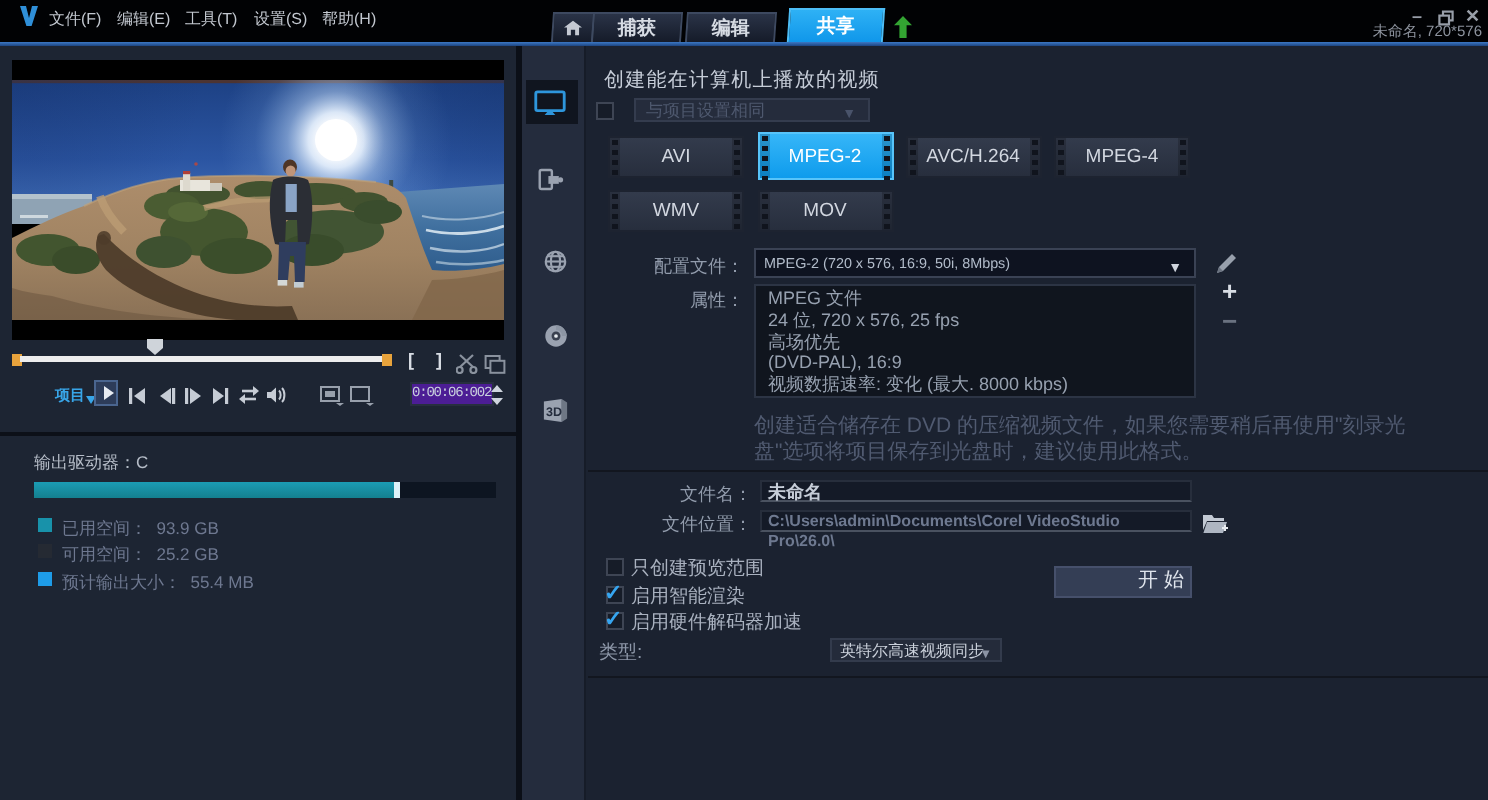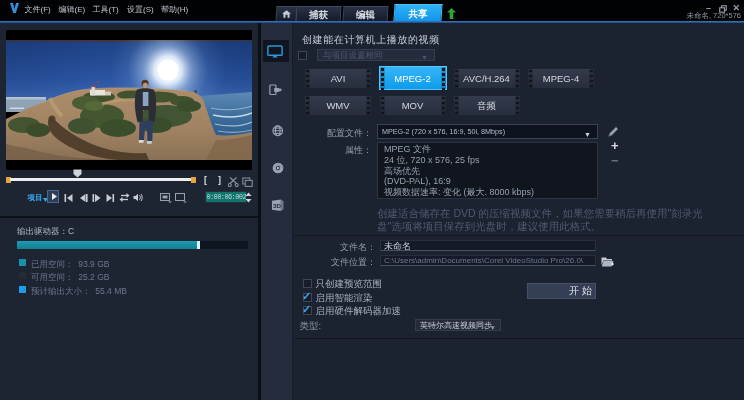--- a/index.html
+++ b/index.html
@@ -21,21 +21,21 @@
 #videoframe{left:6px;top:7px;width:246px;height:140px;background:#000;}
 #scene{left:6px;top:17px;width:246px;height:120px;}
 
 #slidertrack{left:10px;top:155px;width:182px;height:3px;background:#ededed;}
 .trimcap{top:154px;width:5px;height:6px;background:#e8a33c;}
 #scrub{left:73px;top:146px;width:9px;height:9px;}
 
 .ticon{color:#c6ccd5;}
 #projlabel{left:27.5px;top:170px;font-size:7.5px;color:#38a5e8;font-weight:bold;}
 #playbtn{left:47px;top:167px;width:12px;height:13px;background:#2d3c59;border:1px solid #4a658f;}
-#timecode{left:205px;top:168px;width:42px;height:12px;background:#0f766e;border:1px solid #272f3f;color:#c9d1dd;font-family:"Liberation Mono",monospace;font-size:7px;line-height:10px;text-align:right;letter-spacing:-0.6px;overflow:hidden;}
+#timecode{left:205px;top:168px;width:42px;height:12px;background:#4c1d95;border:1px solid #272f3f;color:#c9d1dd;font-family:"Liberation Mono",monospace;font-size:7px;line-height:10px;text-align:left;letter-spacing:-0.6px;overflow:hidden;}
 #ldivider{left:0px;top:193px;width:258px;height:2px;background:#0c1018;}
 #drivelabel{left:17px;top:202.5px;font-size:8.5px;color:#b6bdc8;}
 #pbar{left:17px;top:218px;width:231px;height:8px;background:#0d1521;}
 #pbarfill{left:0;top:0;width:180px;height:8px;background:linear-gradient(#1b9cb4,#14808f);}
 #pbarmark{left:180px;top:0;width:3px;height:8px;background:#ddf2f8;}
 .legsq{width:7px;height:7px;}
 .legtxt{font-size:8.5px;color:#6e7890;}
 
 #vdiv{left:258px;top:23px;width:3px;height:377px;background:#0b0f17;}
 #iconstrip{left:261px;top:23px;width:32px;height:377px;background:#242c3d;border-right:1px solid #161c28;}
@@ -48,21 +48,21 @@
 
 .fbtn{width:68px;height:21px;background:linear-gradient(#333b4c,#272e3d);border:1px solid #1d2330;color:#d2d7e0;font-size:9.5px;text-align:center;line-height:20px;}
 .fstrip{position:absolute;top:0;width:5px;height:100%;background:rgba(0,0,0,0.18);}
 .fholes{position:absolute;top:1px;width:3px;height:100%;background:repeating-linear-gradient(#10141d 0px,#10141d 2.5px,transparent 2.5px,transparent 5px);}
 #fbsel{background:linear-gradient(#36b6f8,#0e9bec);border-color:#57c4fa;color:#fff;height:24px;}
 .flabel{font-size:9px;color:#929cac;text-align:right;}
 .ddown{background:#0e1320;border:1px solid #3a4254;color:#b2bcca;font-size:7.2px;}
 #propsbox{left:83px;top:119px;width:221px;height:57px;background:#10151e;border:1px solid #2c3444;color:#97a1b0;font-size:9px;line-height:10.8px;padding:1px 0 0 6px;}
 #desc{left:83px;top:184px;width:332px;font-size:10.5px;color:#505a70;line-height:12.5px;}
 #rdiv1{left:0px;top:212px;width:450px;height:1px;background:#12161f;}
-.input{background:#141a27;border:1px solid #272e3c;border-bottom:1px solid #4a5260;font-size:9px;color:#c6cdd8;line-height:10px;padding-left:3px;}
+.input{background:#141a27;border:1px solid #272e3c;border-bottom:1px solid #4a5260;font-size:9px;color:#c6cdd8;line-height:10px;padding-left:3px;font-weight:bold;}
 .cbtxt{font-size:9.5px;color:#a9b1bf;}
 #startbtn{left:233px;top:260px;width:69px;height:16px;background:#343e55;border:1px solid #46506b;color:#dfe4ec;font-size:10px;text-align:right;line-height:14px;letter-spacing:3px;}
 #typedd{left:121px;top:295.5px;width:86px;height:12px;background:#242b3a;border:1px solid #333b4c;color:#ccd2dc;font-size:8px;line-height:11px;padding-left:4px;white-space:nowrap;overflow:hidden;}
 .chk{color:#36a5f0;font-size:11px;font-weight:bold;}
 </style></head>
 <body>
 <div id="root">
 
   <div class="abs" id="topbar"></div>
   <svg class="abs" style="left:10px;top:2px" width="9" height="12" viewBox="0 0 9 12">
@@ -354,25 +354,20 @@
     <div class="abs fbtn" style="left:10px;top:72px"><div class="fstrip" style="left:0">
           <div class="fholes" style="left:1px"></div>
         </div><div class="fstrip" style="right:0">
           <div class="fholes" style="left:1px"></div>
         </div>WMV</div>
     <div class="abs fbtn" style="left:84.5px;top:72px"><div class="fstrip" style="left:0">
           <div class="fholes" style="left:1px"></div>
         </div><div class="fstrip" style="right:0">
           <div class="fholes" style="left:1px"></div>
         </div>MOV</div>
-    <div class="abs fbtn" style="left:158.5px;top:72px"><div class="fstrip" style="left:0">
-          <div class="fholes" style="left:1px"></div>
-        </div><div class="fstrip" style="right:0">
-          <div class="fholes" style="left:1px"></div>
-        </div>音频</div>
 
     <div class="abs flabel" style="left:0px;top:104px;width:78px">配置文件：</div>
     <div class="abs ddown" style="left:83px;top:101px;width:221px;height:15px;line-height:13px;padding-left:4px">MPEG-2 (720 x 576, 16:9, 50i, 8Mbps)<span style="position:absolute;right:6px;top:3px;color:#d0d5de;font-size:7px">▼</span></div>
     <div class="abs flabel" style="left:0px;top:121px;width:78px">属性：</div>
     <div class="abs" id="propsbox">MPEG 文件<br>24 位, 720 x 576, 25 fps<br>高场优先<br>(DVD-PAL), 16:9<br>视频数据速率: 变化 (最大. 8000 kbps)</div>
     <div class="abs" id="desc">创建适合储存在 DVD 的压缩视频文件，如果您需要稍后再使用"刻录光盘"选项将项目保存到光盘时，建议使用此格式。</div>
     <div class="abs" id="rdiv1"></div>
     <div class="abs" style="left:0;top:315px;width:450px;height:1px;background:#12161f"></div>
     <svg class="abs" style="left:314px;top:103px" width="11" height="11" viewBox="0 0 11 11">
         <path d="M0.5,10.5 L1.5,7.5 L8,1 L10,3 L3.5,9.5 Z" fill="#98a0ac"></path>

